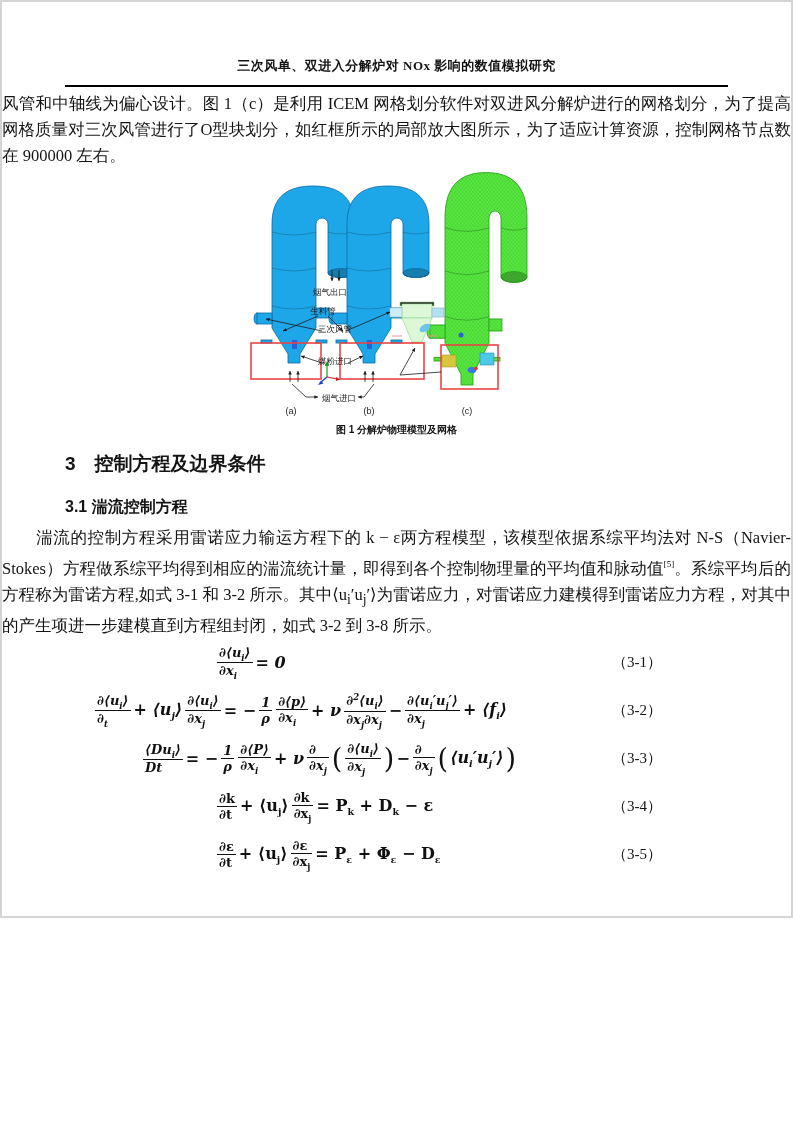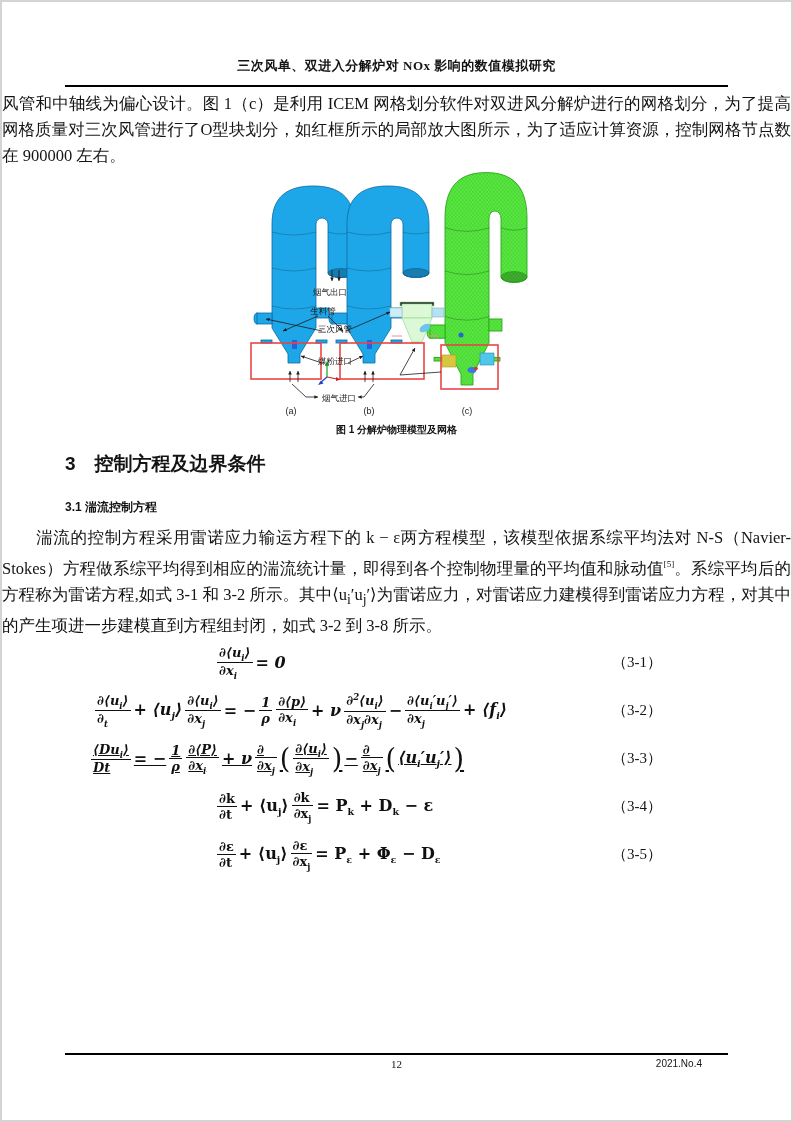--- a/index.html
+++ b/index.html
@@ -1,18 +1,18 @@
 <!DOCTYPE html>
 <html><head>
 <meta charset="utf-8">
 <style>
   html,body{margin:0;padding:0;background:#ffffff;}
   .page{
     position:relative;
-    width:793px;height:1122px;
+    width:793px;height:918px;
     background:#ffffff;
     border:2px solid #d4d4d4;
     box-sizing:border-box;
     font-family:"Liberation Serif","DejaVu Serif",serif;
     color:#141414;
     overflow:hidden;
   }
   .col{margin:0 63px;}
   
   .hdr{padding-top:56px;}
@@ -36,21 +36,21 @@
     text-align:center;font-size:10px;font-weight:700;line-height:16px;
     font-family:"Liberation Sans","DejaVu Sans",sans-serif;margin-top:2px;
   }
   
   .h2{
     font-family:"Liberation Sans","DejaVu Sans",sans-serif;
     font-size:19px;font-weight:700;line-height:26px;margin-top:13px;
   }
   .h3{
     font-family:"Liberation Sans","DejaVu Sans",sans-serif;
-    font-size:12px;font-weight:700;line-height:22px;margin-top:19px;
+    font-size:16px;font-weight:700;line-height:22px;margin-top:19px;
   }
   
   .equations{margin-top:0;}
   .eq-row{position:relative;height:48px;display:flex;align-items:center;}
   .eq-body{
     display:flex;align-items:center;
     font-family:"DejaVu Serif","DejaVu Sans",serif;
     font-style:italic;font-weight:600;font-size:16px;color:#101010;
     white-space:nowrap;
   }
@@ -227,21 +227,21 @@
           <span class="run"> − </span>
           <span class="frac">
             <span class="num">∂⟨u<sub>i</sub>′u<sub>j</sub>′⟩</span>
             <span class="den">∂x<sub>j</sub></span>
           </span>
           <span class="run"> + ⟨f<sub>i</sub>⟩</span>
         </div>
         <span class="eq-num">（3-2）</span>
       </div>
       <div class="eq-row">
-        <div class="eq-body" style="margin-left: 24px; text-decoration: underline;">
+        <div class="eq-body" style="margin-left: 76px;">
           <span class="frac">
             <span class="num">⟨Du<sub>i</sub>⟩</span>
             <span class="den">Dt</span>
           </span>
           <span class="run"> = −</span>
           <span class="frac">
             <span class="num">1</span>
             <span class="den">ρ</span>
           </span>
           <span class="frac">

